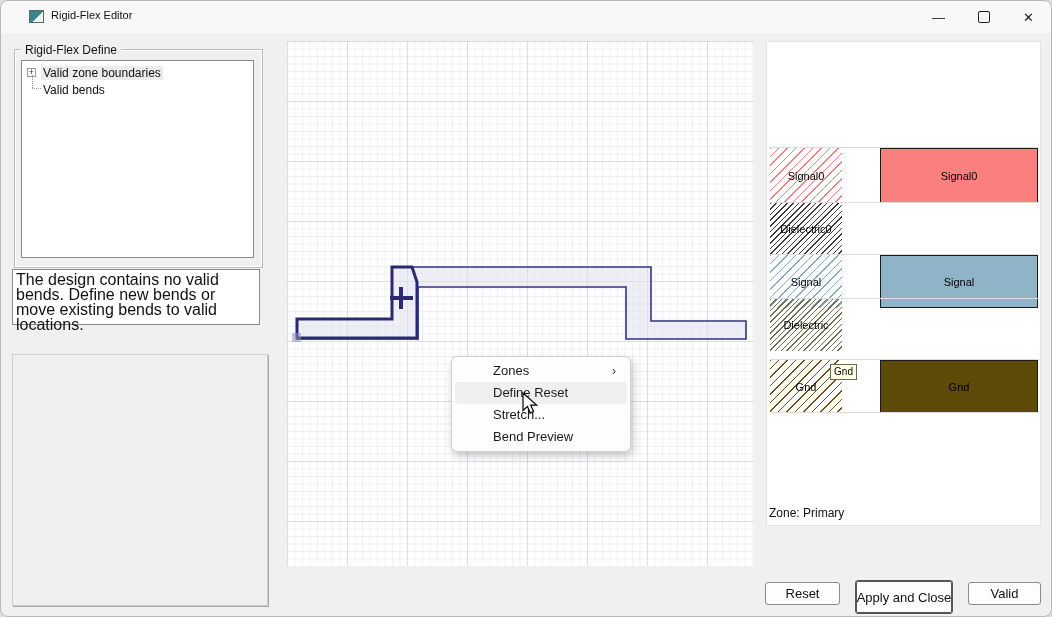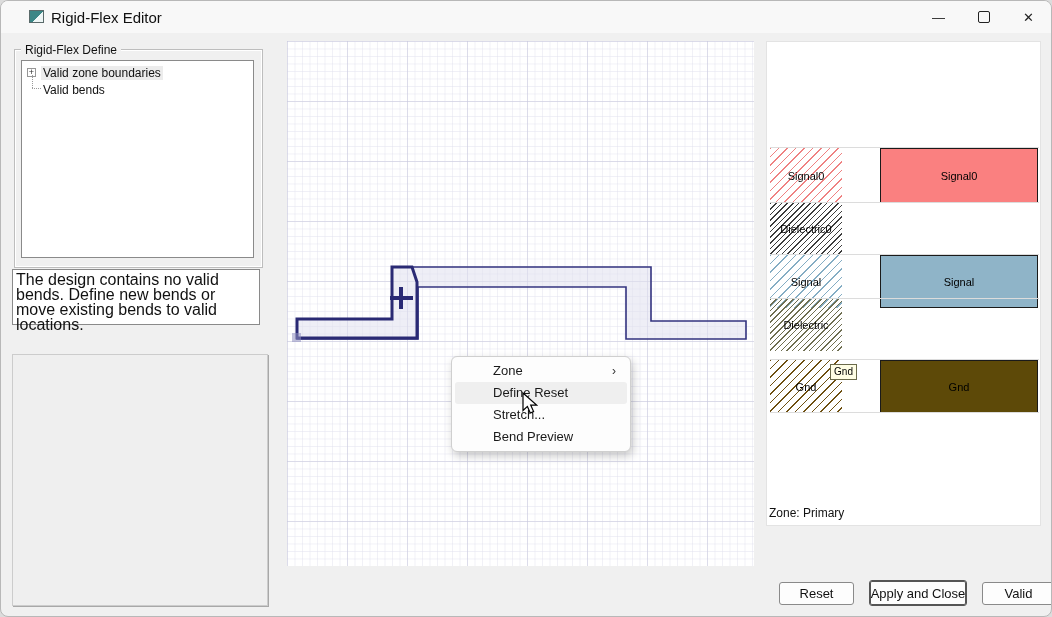--- a/index.html
+++ b/index.html
@@ -2,21 +2,21 @@
 <html><head>
 <meta charset="utf-8">
 <style>
   html,body{margin:0;padding:0;background:#dcdcdc;font-family:"Liberation Sans",sans-serif;}
   #window{position:relative;width:1052px;height:617px;background:#f0f0f0;border-radius:8px;
           overflow:hidden;border:1px solid #b8b8b8;box-sizing:border-box;}
   
   #titlebar{position:absolute;left:0;top:0;width:100%;height:32px;background:#f8f8f8;}
   #app-icon{position:absolute;left:28px;top:9px;width:15px;height:13px;border:1px solid #5a6a6a;
             background:linear-gradient(135deg,#3b8686 0 55%,#eef6f6 55%);box-sizing:border-box;}
-  #title-text{position:absolute;left:50px;top:8px;font-size:15px;color:#111;}
+  #title-text{position:absolute;left:50px;top:8px;font-size:11px;color:#111;}
   .winbtn{position:absolute;top:0;width:45px;height:32px;display:flex;align-items:center;justify-content:center;
           font-size:13px;color:#222;}
   #btn-min{right:90px;}
   #btn-max{right:45px;}
   #btn-close{right:0;}
   #max-glyph{width:10px;height:10px;border:1.4px solid #222;border-radius:2px;}
   
   #groupbox{position:absolute;left:13px;top:48px;width:247px;height:217px;border:1px solid #bdbdbd;
             box-shadow:inset 0 0 0 1px #ffffff;}
   #groupbox-label{position:absolute;left:20px;top:42px;background:#f0f0f0;padding:0 4px;font-size:12px;color:#111;}
@@ -67,23 +67,23 @@
   .hatch.dense{background-image:repeating-linear-gradient(135deg,var(--hc) 0,var(--hc) 1px,transparent 1px,transparent 4px);}
   .solid{position:absolute;left:110px;top:0;width:158px;height:100%;border:1px solid #1a1a1a;
          box-sizing:border-box;display:flex;align-items:center;justify-content:center;font-size:11px;color:#000;}
   #gnd-tooltip{position:absolute;left:63px;top:322px;width:27px;height:16px;background:#fffee4;
                border:1px solid #6a6a4a;box-sizing:border-box;font-size:10px;line-height:14px;
                text-align:center;color:#000;z-index:3;}
   #zone-label{position:absolute;left:768px;top:505px;font-size:12px;color:#111;}
   
   .btn{position:absolute;background:#fdfdfd;border:1px solid #8a8a8a;border-radius:3px;
        font-size:13px;color:#111;display:flex;align-items:center;justify-content:center;
-       box-sizing:border-box;font-family:"Liberation Sans",sans-serif;margin-left:14px;}
+       box-sizing:border-box;font-family:"Liberation Sans",sans-serif;}
   #btn-reset{left:764px;top:581px;width:75px;height:23px;}
-  #btn-apply{left:854px;top:579px;width:98px;height:26px;border:1px solid #555;
+  #btn-apply{left:854px;top:579px;width:98px;height:34px;border:1px solid #555;
              box-shadow:inset 0 0 0 1px #555;}
   #btn-cancel{left:967px;top:581px;width:73px;height:23px;}
 </style>
 </head>
 <body>
 
 <div id="window">
 
   <div id="titlebar">
     <span id="app-icon"></span>
@@ -132,21 +132,21 @@
       <rect x="0" y="0" width="467" height="525" fill="url(#gmaj)"></rect>
       <path d="M10,278 H105 V226 H364 V280 H459 V298 H339 V246 H131 V298 H10 Z" fill="rgba(224,224,238,0.55)" stroke="#33337f" stroke-width="1.6"></path>
       <path d="M10,278 H105 V226 H125 L130,241 V297 H10 Z" fill="none" stroke="#2a2a74" stroke-width="3"></path>
       <rect x="5" y="292" width="9" height="9" fill="#8f8fbf" opacity="0.55"></rect>
       <path d="M103,257 H126 M114,246 V268" stroke="#2a2a74" stroke-width="4"></path>
     </svg>
   </div>
 
   <div id="context-menu">
     <div class="menu-item">
-      <span>Zone</span>
+      <span>Zones</span>
       <span class="submenu-arrow">›</span>
     </div>
     <div class="menu-item hl">
       <span>Define Reset</span>
     </div>
     <div class="menu-item">
       <span>Stretch...</span>
     </div>
     <div class="menu-item">
       <span>Bend Preview</span>

